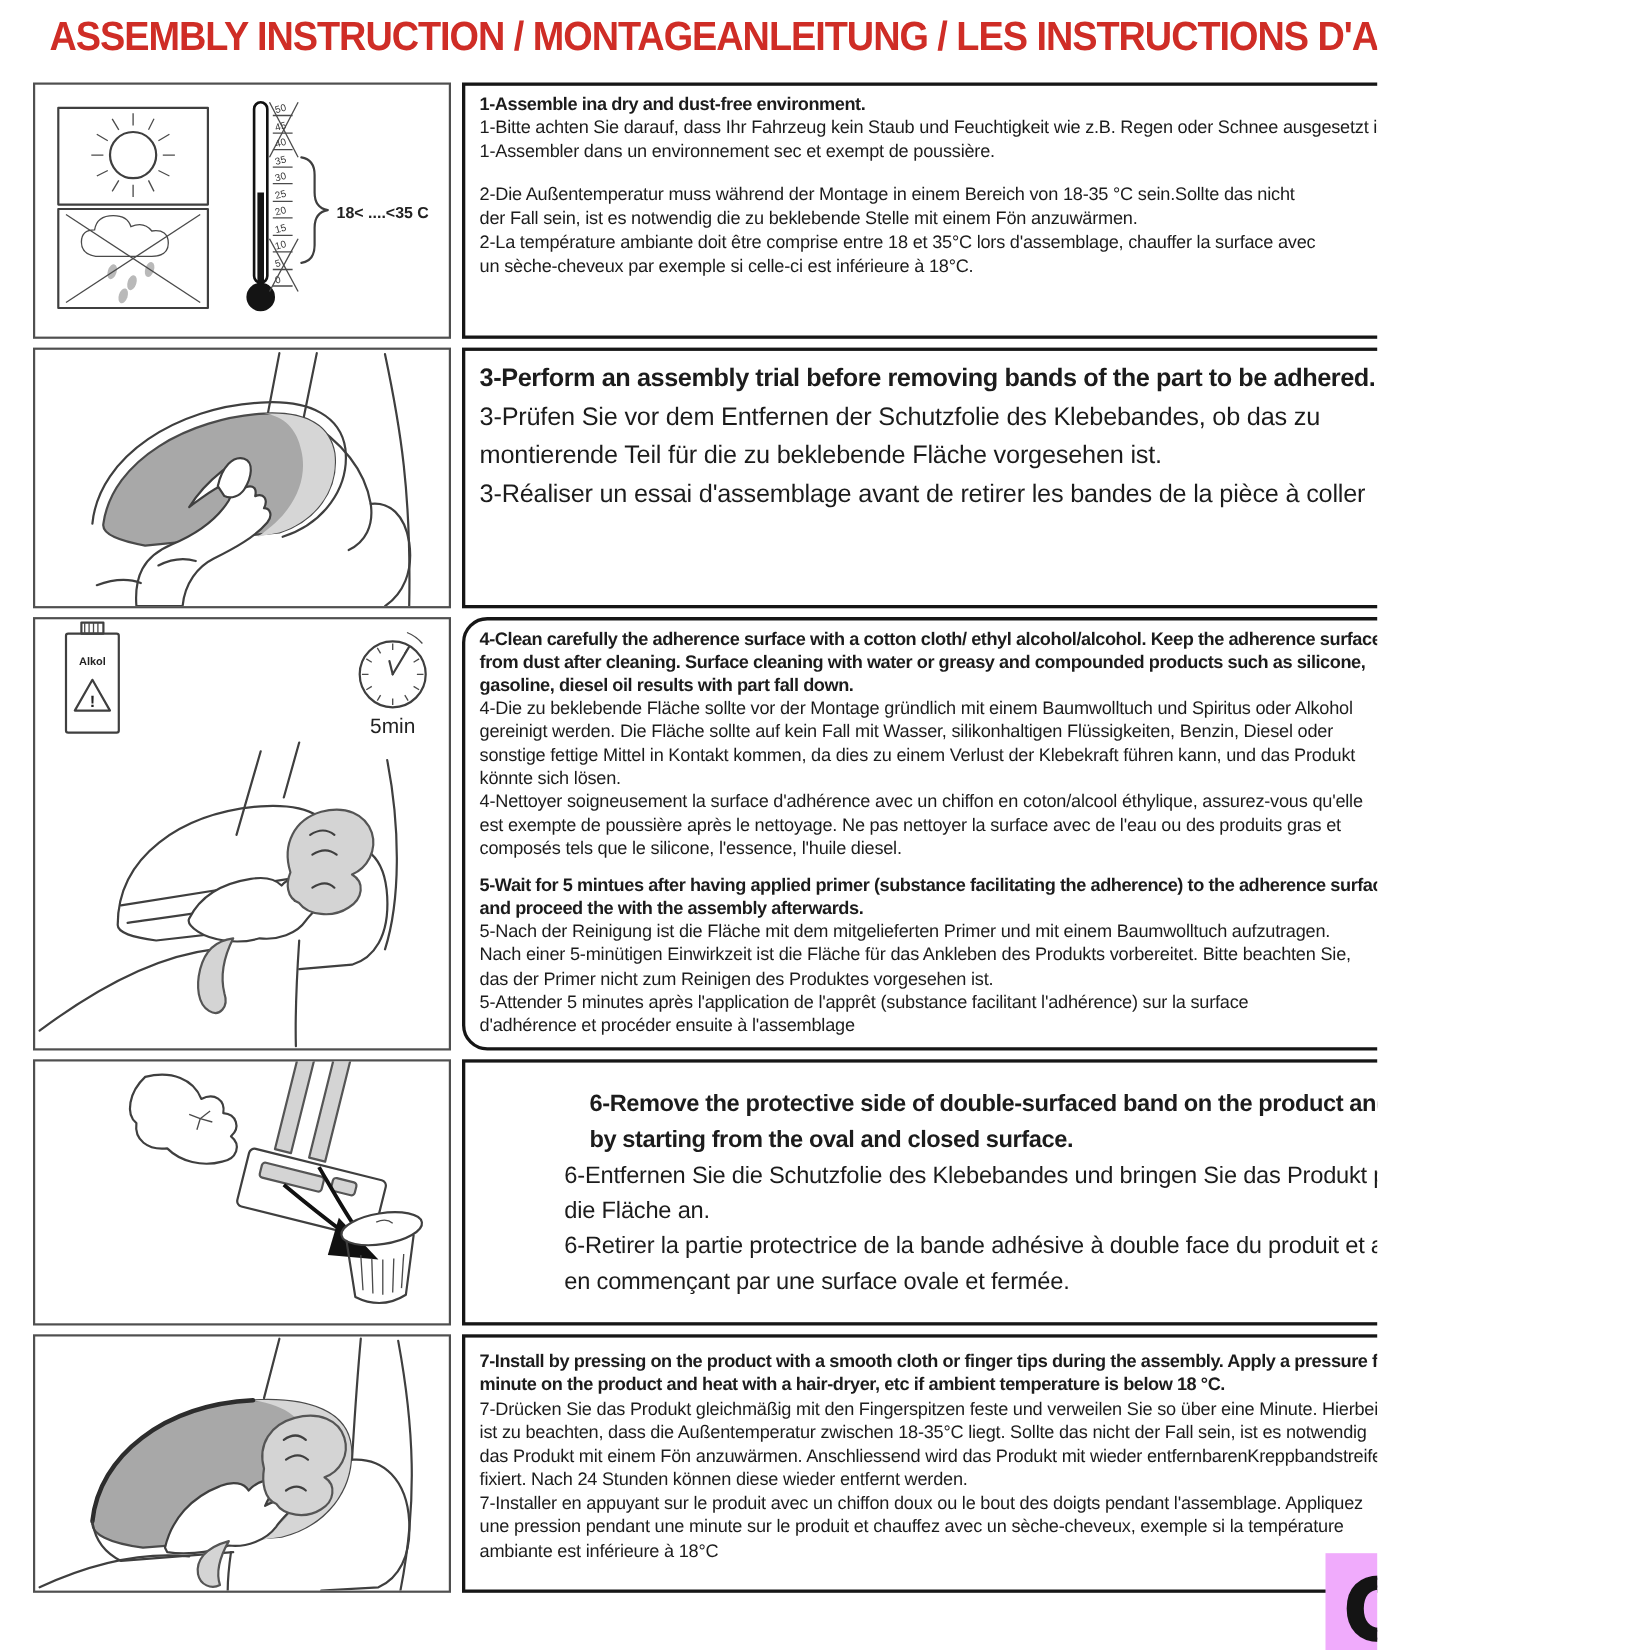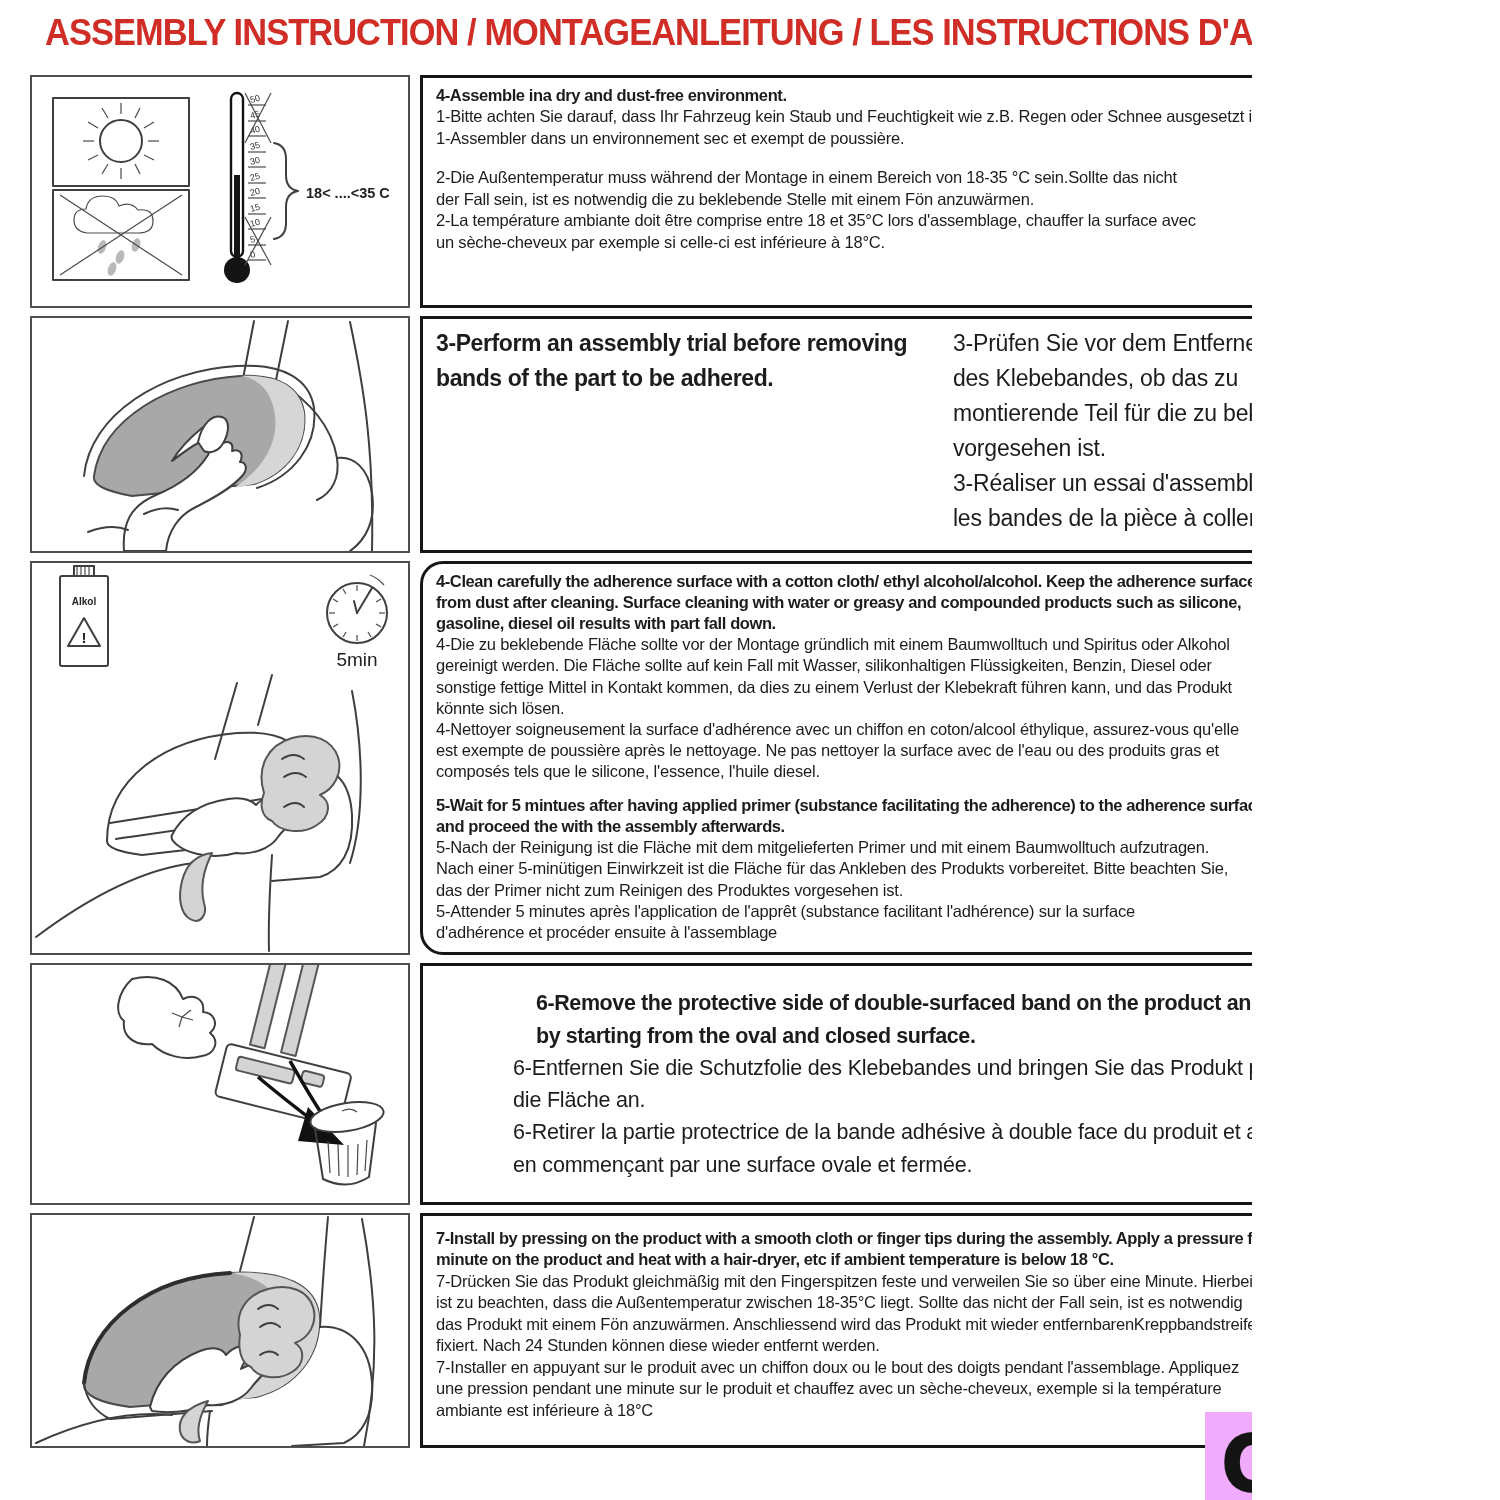--- a/index.html
+++ b/index.html
@@ -11,21 +11,21 @@
          transform:scaleX(.93);transform-origin:left top;}
 
   .imgbox{position:absolute;left:30px;width:380px;border:2px solid #4f4f4f;background:#fff;box-sizing:border-box;}
   .txtbox{position:absolute;left:420px;width:1060px;border:3px solid #161616;background:#fff;
           box-sizing:border-box;padding:7px 13px;overflow:hidden;}
 
   .h{display:block;font-weight:bold;white-space:pre-line;letter-spacing:-0.4px;}
   .b{display:block;white-space:pre-line;letter-spacing:-0.2px;}
 
   .small{font-size:16.5px;line-height:1.30;}
-  .big2{font-size:23px;line-height:1.52;letter-spacing:-0.2px;display:flex;flex-direction:row;justify-content:space-between;}
+  .big2{font-size:23px;line-height:1.52;letter-spacing:-0.2px;display:flex;flex-direction:column;justify-content:flex-start;}
   .big4{font-size:21.5px;line-height:1.5;letter-spacing:-0.2px;display:flex;flex-direction:column;justify-content:center;align-items:center;}
   .gap{height:18px;}
   .gap-sm{height:13px;}
   .pad-top{padding-top:12px;}
 
   .logo-patch{position:absolute;left:1205px;top:1412px;width:295px;height:102px;background:#f0abfc;z-index:6;}
 
   svg{display:block;}
   .ln{stroke:#3f3f3f;stroke-width:2;fill:none;stroke-linecap:round;stroke-linejoin:round;}
   .lnthin{stroke:#4a4a4a;stroke-width:1.2;fill:none;}
@@ -116,21 +116,21 @@
             <line x1="213" y1="140" x2="239" y2="188"></line>
               <line x1="239" y1="140" x2="213" y2="188"></line>
           </g>
         </g>
         <path class="ln" stroke-width="1.8" d="M242,66 q12,2 12,16 v16 q0,14 12,16 q-12,2 -12,16 v16 q0,14 -12,16"></path>
         <text class="svg-label" x="274" y="121" font-size="14.5" font-weight="bold">18&lt; ....&lt;35 C</text>
       </g>
     </svg>
   </div>
   <div class="txtbox small" style="top:75px;height:233px;">
-    <span class="h">4-Assemble ina dry and dust-free environment.</span>
+    <span class="h">1-Assemble ina dry and dust-free environment.</span>
     <span class="b">1-Bitte achten Sie darauf, dass Ihr Fahrzeug kein Staub und Feuchtigkeit wie z.B. Regen oder Schnee ausgesetzt ist.
 1-Assembler dans un environnement sec et exempt de poussière.</span>
     <div class="gap"></div>
     <span class="b">2-Die Außentemperatur muss während der Montage in einem Bereich von 18-35 °C  sein.Sollte das nicht
 der Fall sein, ist es notwendig die zu beklebende Stelle mit einem Fön anzuwärmen.
 2-La température ambiante doit être comprise entre 18 et 35°C lors d'assemblage, chauffer la surface avec
 un sèche-cheveux par exemple si celle-ci est inférieure à 18°C.</span>
   </div>
 
   <div class="imgbox" style="top:316px;height:237px;">

